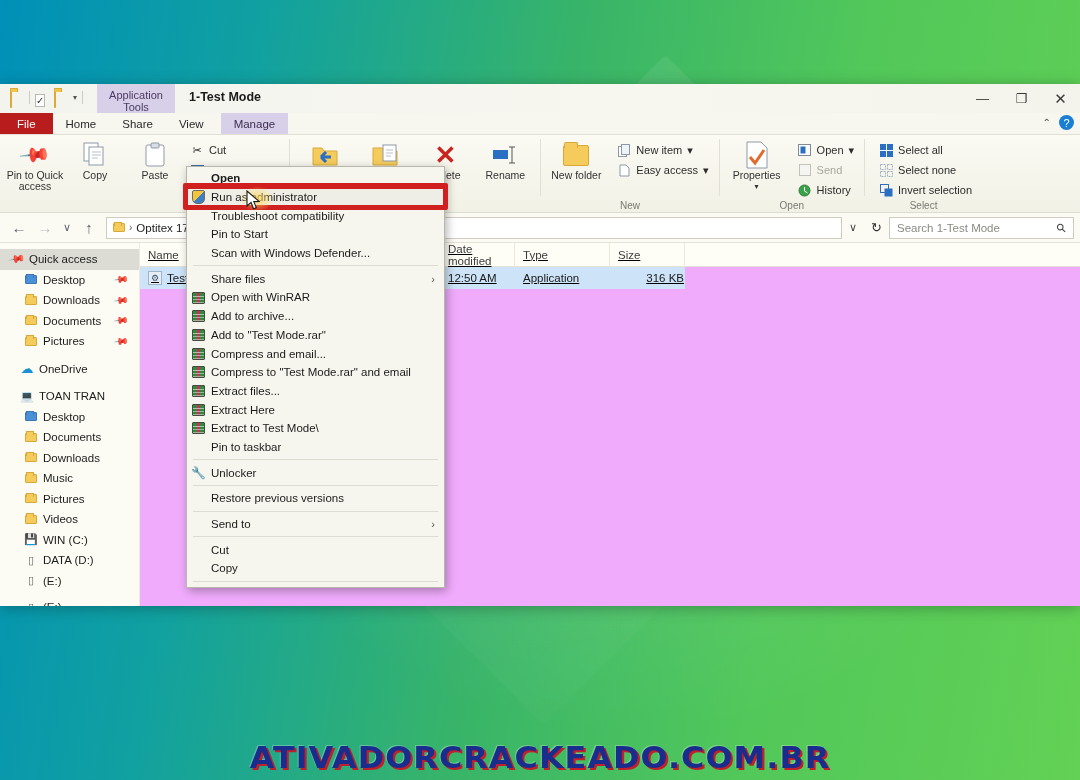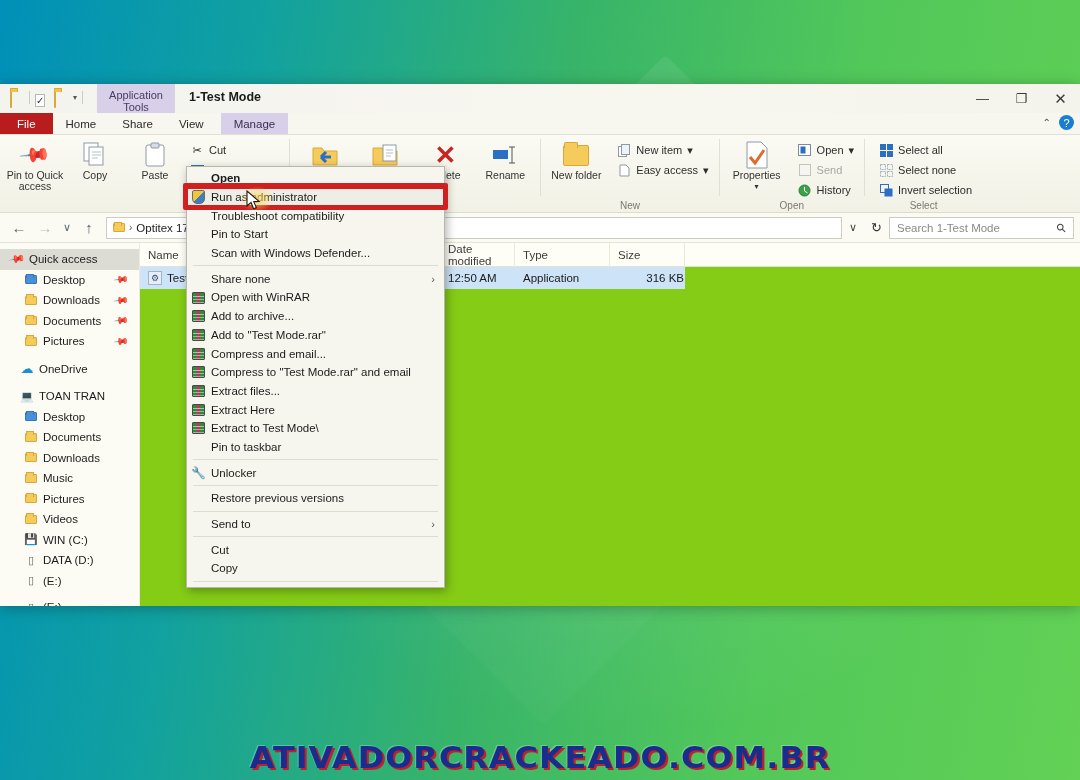--- a/index.html
+++ b/index.html
@@ -238,21 +238,21 @@
   .nav-item.sel { background: #dcdcd4; }
   .nav-item.indent { padding-left: 24px; }
   .nav-item.indent2 { padding-left: 20px; }
   .pin-right { position:absolute; right: 12px; font-size: 10px; color:#9aa2ab; transform: rotate(40deg); }
   .ni { width: 14px; height: 14px; display:inline-flex; align-items:center; justify-content:center; font-size: 11px; }
   .fold-s { width:12px;height:9px;background:#f5cb5c;border:1px solid #d8a93a;border-radius:1px;position:relative;}
   .fold-s::before{content:'';position:absolute;left:0;top:-2.5px;width:6px;height:3px;background:#f5cb5c;border:1px solid #d8a93a;border-bottom:none;}
   .fold-s.blue{background:#4a90d9;border-color:#3b77b5;}
   .fold-s.blue::before{background:#4a90d9;border-color:#3b77b5;}
 
-  #filelist { flex: 1; background: #84cc16; position: relative; }
+  #filelist { flex: 1; background: #f0abfc; position: relative; text-decoration: underline; }
   #colhead {
     display: flex; height: 24px; align-items: center;
     border-bottom: 1px solid #e4e2d6;
     font-size: 11.5px; color: #3b3b3b;
     background: #fffef6;
   }
   .col { padding-left: 8px; border-right: 1px solid #ece9dc; height: 24px; display:flex; align-items:center; }
   .col.c-name { width: 300px; }
   .col.c-date { width: 75px; }
   .col.c-type { width: 95px; }
@@ -769,21 +769,21 @@
   <div class="mi">
     <span>Pin to Start</span>
   </div>
   <div class="mi">
     <span>Scan with Windows Defender...</span>
   </div>
 
   <div class="msep"></div>
 
   <div class="mi">
-    <span>Share none</span>
+    <span>Share files</span>
     <span class="submark">›</span>
   </div>
   <div class="mi">
     <span class="mic">
         <span class="rar"></span>
       </span>
     <span>Open with WinRAR</span>
   </div>
   <div class="mi">
     <span class="mic">

